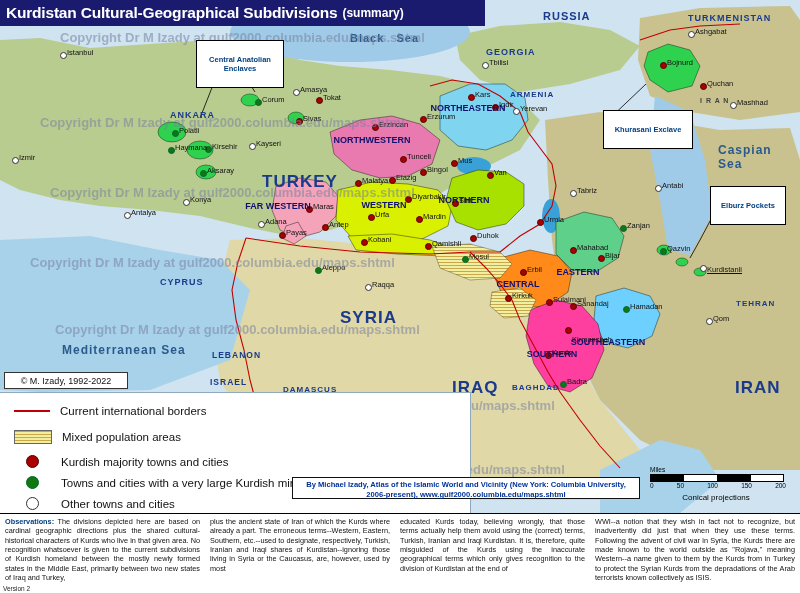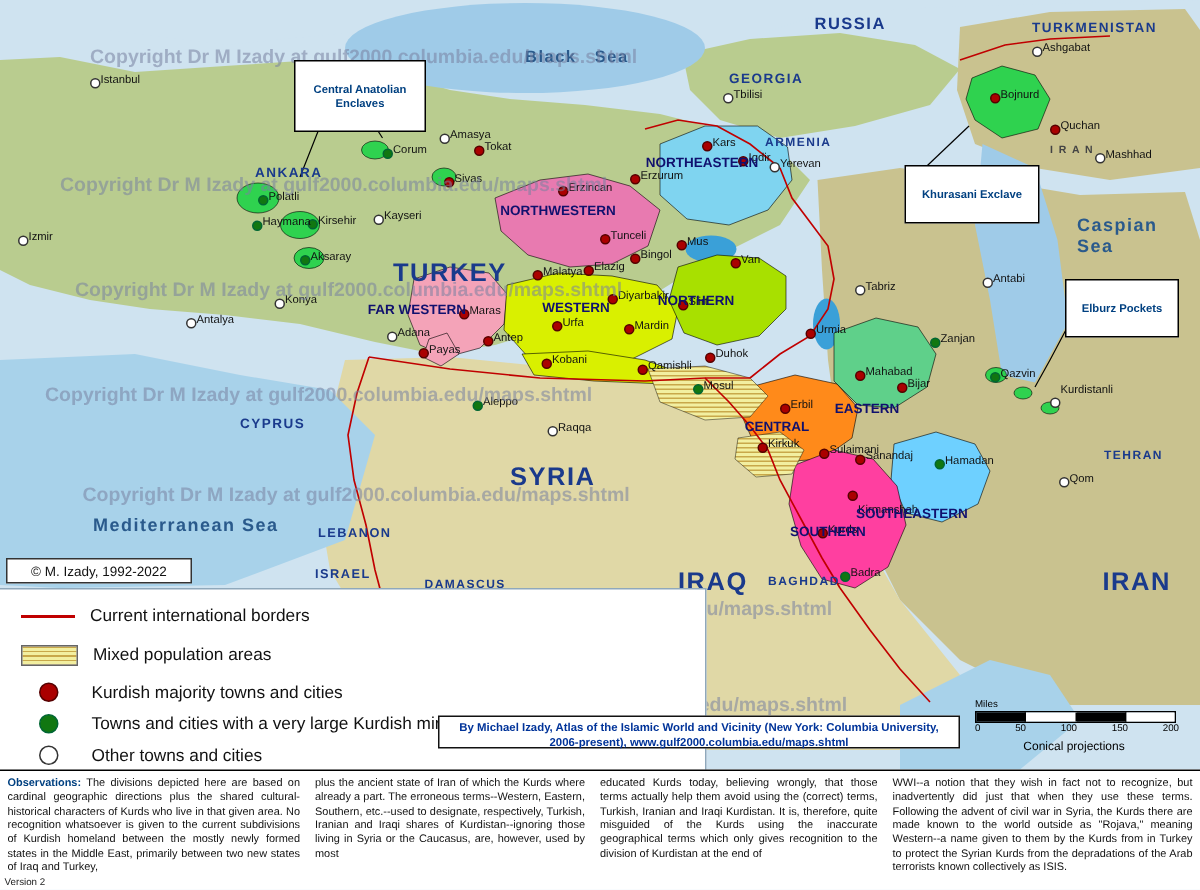--- a/index.html
+++ b/index.html
@@ -212,20 +212,24 @@
     </g>
 
     <g stroke="#000" stroke-width="0.8" fill="none">
       <path d="M238,44 L215,80 L200,118"></path>
       <path d="M232,56 L255,92"></path>
       <path d="M606,122 L646,84"></path>
       <path d="M718,206 L700,240 L690,258"></path>
     </g>
   </svg>
 
+  <div class="titlebar">
+    <span class="t1">Kurdistan Cultural-Geographical Subdivisions</span>
+    <span class="t2">(summary)</span>
+  </div>
 
   <div class="wm" style="left:60px;top:30px;">Copyright Dr M Izady at gulf2000.columbia.edu/maps.shtml</div>
   <div class="wm" style="left:40px;top:115px;">Copyright Dr M Izady at gulf2000.columbia.edu/maps.shtml</div>
   <div class="wm" style="left:50px;top:185px;">Copyright Dr M Izady at gulf2000.columbia.edu/maps.shtml</div>
   <div class="wm" style="left:30px;top:255px;">Copyright Dr M Izady at gulf2000.columbia.edu/maps.shtml</div>
   <div class="wm" style="left:55px;top:322px;">Copyright Dr M Izady at gulf2000.columbia.edu/maps.shtml</div>
   <div class="wm" style="left:190px;top:398px;">Copyright Dr M Izady at gulf2000.columbia.edu/maps.shtml</div>
   <div class="wm" style="left:200px;top:462px;">Copyright Dr M Izady at gulf2000.columbia.edu/maps.shtml</div>
 
   <div id="country-layer">
@@ -367,21 +371,21 @@
       <div class="lbl city" style="left: 695px; top: 27px;">Ashgabat</div>
       <div class="citydot dot-red" style="left: 660px; top: 62px;"></div>
       <div class="lbl city" style="left: 667px; top: 58px;">Bojnurd</div>
       <div class="citydot dot-red" style="left: 700px; top: 83px;"></div>
       <div class="lbl city" style="left: 707px; top: 79px;">Quchan</div>
       <div class="citydot dot-white" style="left: 730px; top: 102px;"></div>
       <div class="lbl city" style="left: 737px; top: 98px;">Mashhad</div>
       <div class="citydot dot-white" style="left: 655px; top: 185px;"></div>
       <div class="lbl city" style="left: 662px; top: 181px;">Antabi</div>
       <div class="citydot dot-white" style="left: 700px; top: 265px;"></div>
-      <div class="lbl city" style="left: 707px; top: 255px;">Kurdistanli</div>
+      <div class="lbl city" style="left: 707px; top: 265px; text-decoration: underline;">Kurdistanli</div>
     </div>
 
   <div id="region-layer">
       <div class="lbl" style="left: 372px; top: 140px; font-size: 9px; font-weight: bold; color: rgb(16, 16, 110); transform: translate(-50%, -50%);">NORTHWESTERN</div>
       <div class="lbl" style="left: 468px; top: 108px; font-size: 9px; font-weight: bold; color: rgb(16, 16, 110); transform: translate(-50%, -50%);">NORTHEASTERN</div>
       <div class="lbl" style="left: 278px; top: 206px; font-size: 9px; font-weight: bold; color: rgb(16, 16, 110); transform: translate(-50%, -50%);">FAR WESTERN</div>
       <div class="lbl" style="left: 384px; top: 205px; font-size: 9px; font-weight: bold; color: rgb(16, 16, 110); transform: translate(-50%, -50%);">WESTERN</div>
       <div class="lbl" style="left: 464px; top: 200px; font-size: 9px; font-weight: bold; color: rgb(16, 16, 110); transform: translate(-50%, -50%);">NORTHERN</div>
       <div class="lbl" style="left: 518px; top: 284px; font-size: 9px; font-weight: bold; color: rgb(16, 16, 110); transform: translate(-50%, -50%);">CENTRAL</div>
       <div class="lbl" style="left: 578px; top: 272px; font-size: 9px; font-weight: bold; color: rgb(16, 16, 110); transform: translate(-50%, -50%);">EASTERN</div>

